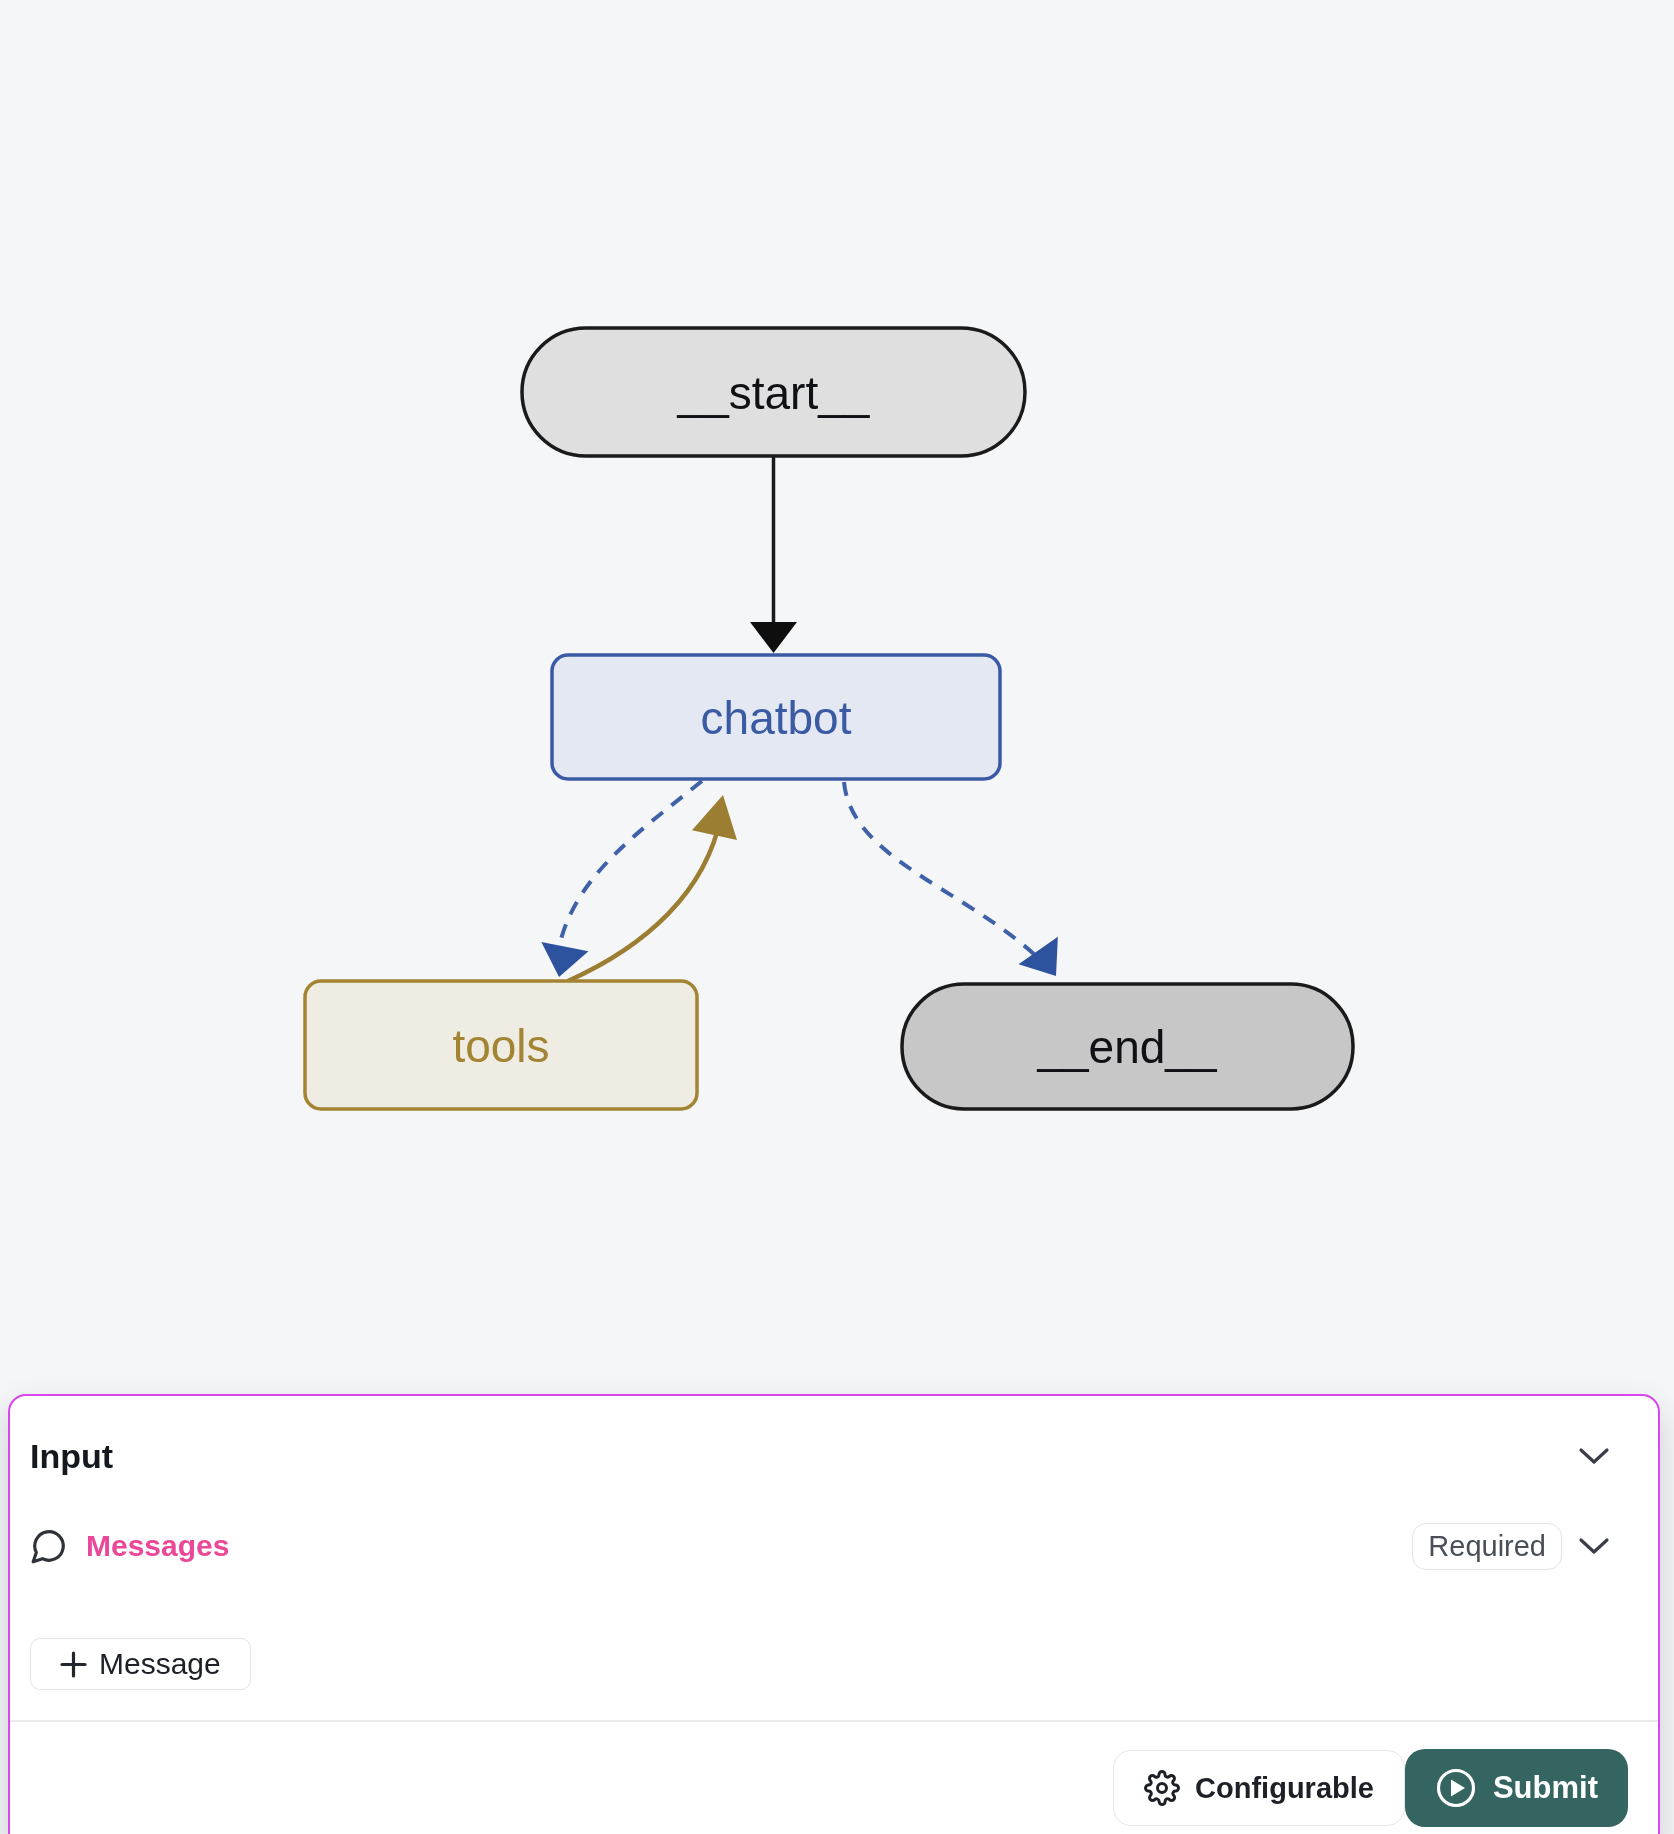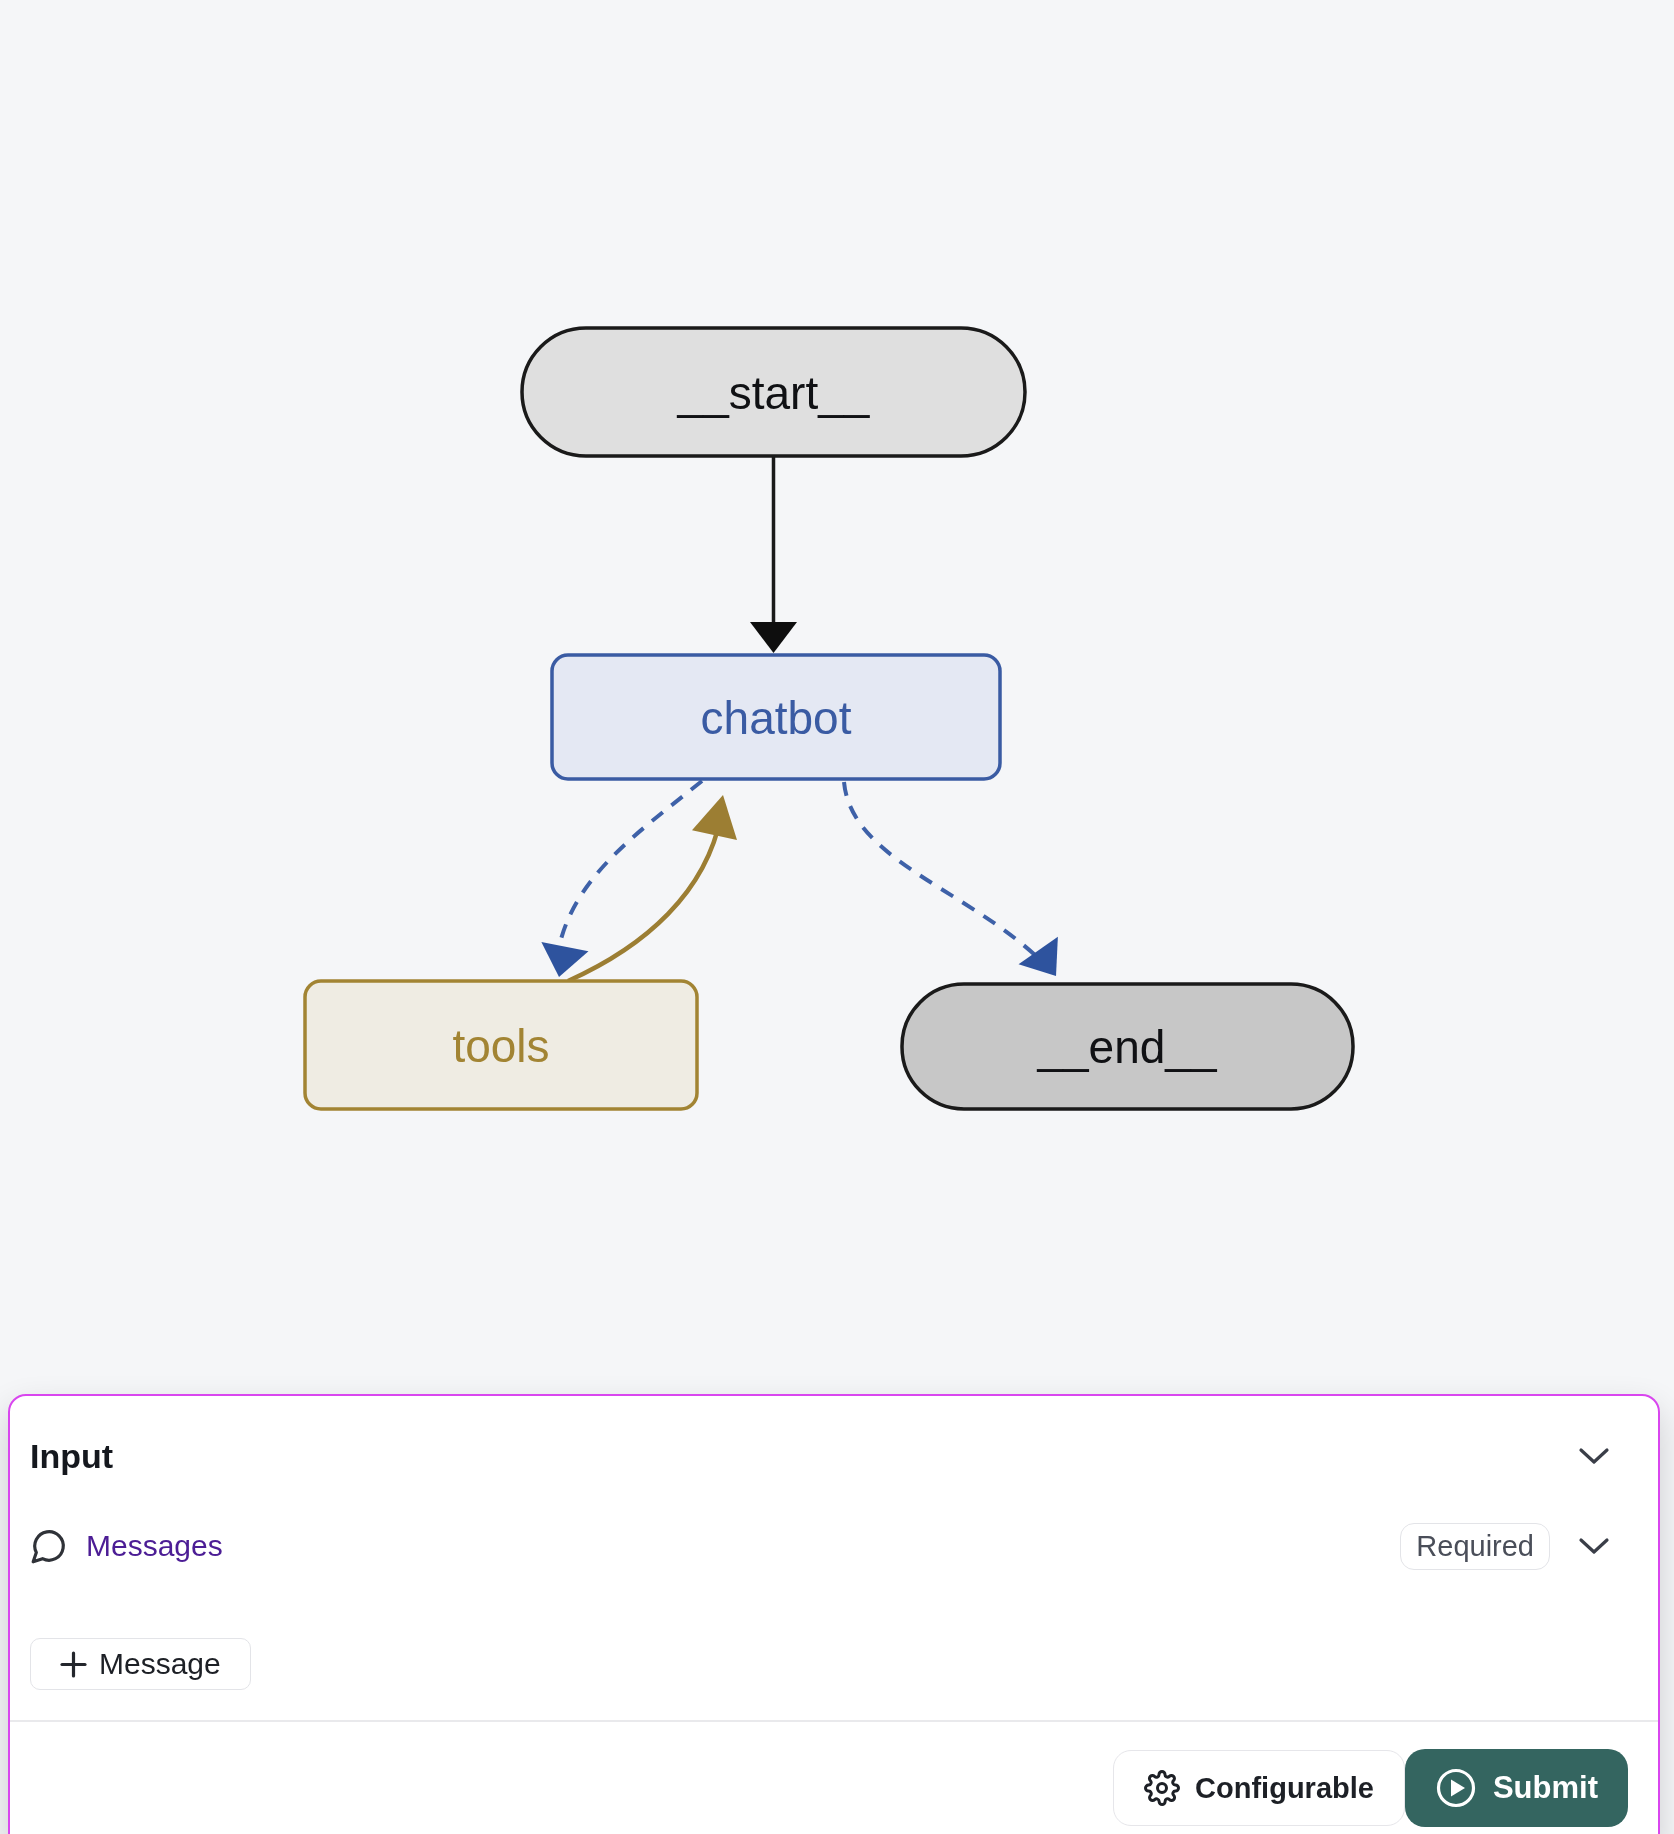--- a/index.html
+++ b/index.html
@@ -25,22 +25,22 @@
 
   
   .panel{position:absolute;left:8px;top:1348px;width:1652px;height:459px;background:#ffffff;
          border:2px solid #d946ef;border-radius:18px;box-sizing:border-box;
          box-shadow:0 14px 34px rgba(0,0,0,0.16);}
   .row{position:absolute;left:20px;right:44px;display:flex;align-items:center;justify-content:space-between;}
   .header-row{top:36px;height:48px;}
   .panel-title{font-size:34px;font-weight:700;color:#15181e;}
   .messages-row{top:124px;height:52px;}
   .m-left{display:flex;align-items:center;gap:18px;}
-  .m-right{display:flex;align-items:center;gap:24px;}
-  .messages-label{font-size:30px;font-weight:400;color:#4c1d95;}
+  .m-right{display:flex;align-items:center;gap:12px;}
+  .messages-label{font-size:30px;font-weight:700;color:#ec4899;}
   .badge{border:1.5px solid var(--border-gray);border-radius:14px;padding:6px 15px;
          font-size:29px;color:#4a4e59;background:#fff;}
   .chev-btn{background:none;border:none;padding:4px;cursor:pointer;display:flex;align-items:center;}
   .add-btn{position:absolute;left:20px;top:242px;height:52px;display:flex;align-items:center;gap:12px;
            background:#fff;border:1.5px solid var(--border-gray);border-radius:10px;padding:0 29px;
            font-family:"Liberation Sans",sans-serif;font-size:30px;font-weight:500;color:#1d2026;cursor:pointer;}
   .divider{position:absolute;left:0;right:0;top:324px;height:0;border-top:2px solid #e9e9ec;}
   .actions-row{position:absolute;left:24px;right:30px;top:354px;height:76px;
                display:flex;align-items:center;justify-content:flex-end;}
   .config-btn{height:76px;display:flex;align-items:center;gap:15px;background:#fff;

